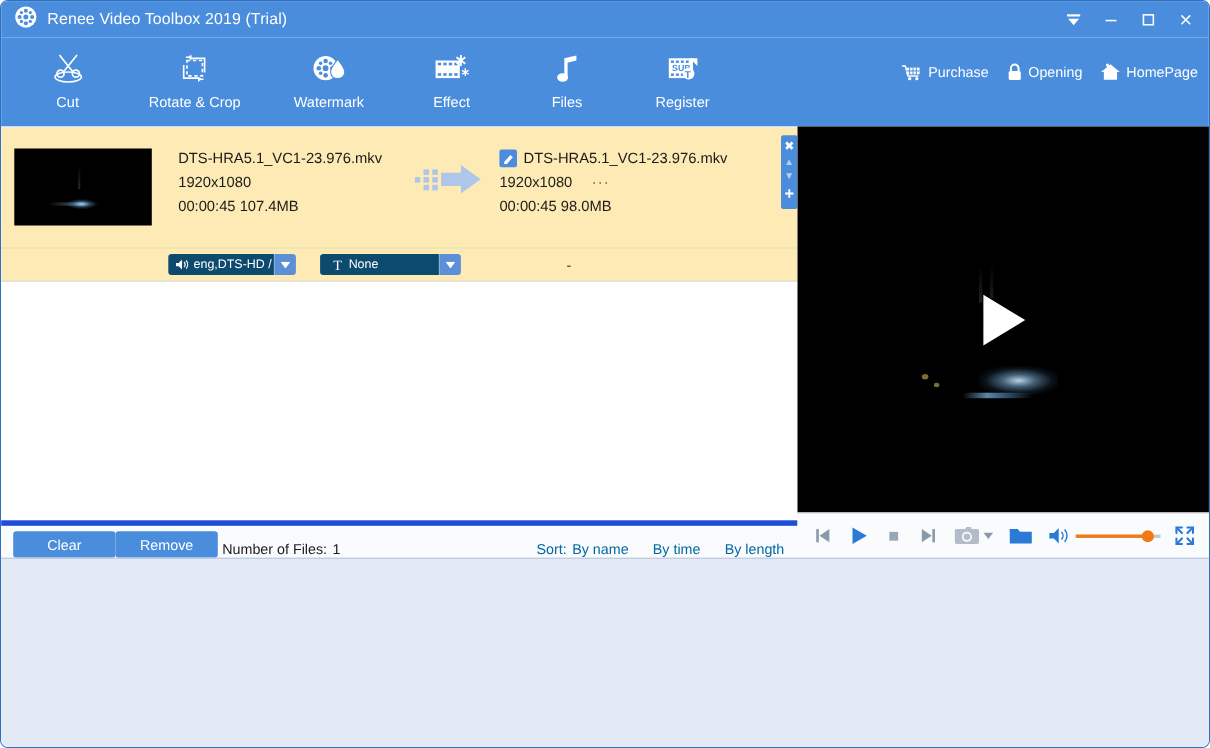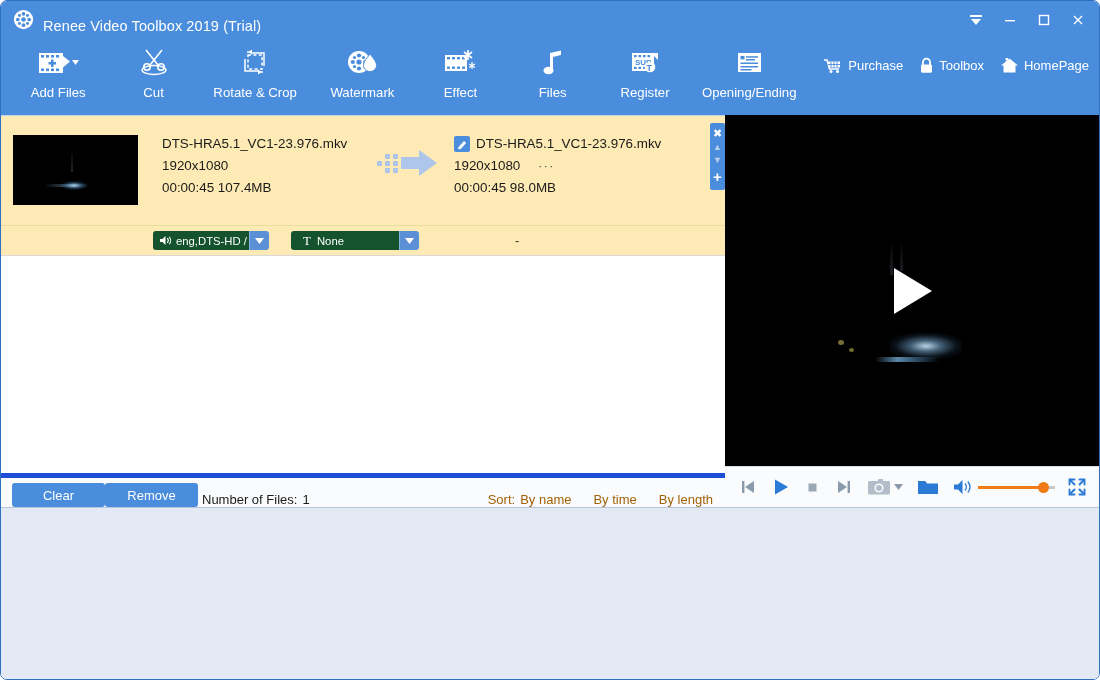--- a/index.html
+++ b/index.html
@@ -16,21 +16,21 @@
     border: 1px solid #2f6fc0;
     border-radius: 7px;
     overflow: hidden;
   }
 
   
   .titlebar {
     height: 33px;
     background: #4a8ddc;
     display: flex;
-    align-items: flex-end;
+    align-items: center;
     padding: 0 4px 0 12px;
     position: relative;
   }
   .app-logo { width: 21px; height: 21px; flex: 0 0 auto; }
   .app-title {
     color: #ffffff;
     font-size: 14.5px;
     margin-left: 9px;
     letter-spacing: .1px;
     white-space: nowrap;
@@ -152,21 +152,21 @@
 
   
   .file-row2 {
     height: 30px; background: #fdeab4;
     display: flex; align-items: center;
     padding-left: 152px;
     border-bottom: 1px solid #d8d8d8;
   }
   .pill {
     height: 19px; display: inline-flex; align-items: center;
-    background: #14532d; color: #fff; border-radius: 3px 0 0 3px;
+    background: #0c4a6e; color: #fff; border-radius: 3px 0 0 3px;
     font-size: 11.3px; padding: 0 5px 0 6px;
     max-width: 96px; overflow: hidden; white-space: nowrap;
   }
   .pill-drop {
     height: 19px; width: 20px; background: #5b8fd6;
     border-left: 1px solid #87b0e6; border-radius: 0 3px 3px 0;
     display: inline-flex; align-items: center; justify-content: center;
     color: #fff;
   }
   .pill-group { display: flex; align-items: center; }
@@ -195,21 +195,21 @@
   .bluebtn {
     background: #4a8ddc; color: #fff; border: none;
     border-radius: 3px; font-size: 13px;
     font-family: "Liberation Sans", sans-serif;
     height: 24px; cursor: pointer;
   }
   .btn-clear { width: 93px; }
   .btn-remove { width: 93px; margin-left: 0; }
   .numfiles { font-size: 13px; color: #1b1b1b; margin-left: 4px; }
   .sortgrp { margin-left: auto; display: flex; align-items: center; padding-right: 12px; }
-  .sortgrp span { font-size: 13px; color: #a16207; margin-left: 22px; }
+  .sortgrp span { font-size: 13px; color: #0369a1; margin-left: 22px; }
   .sortgrp span.lbl { margin-left: 0; }
   .sortgrp span.opt { cursor: pointer; }
 
   
   .preview {
     position: absolute; left: 724px; top: 114px;
     width: 376px; height: 351px;
     background: #000000;
     overflow: hidden;
   }
@@ -325,41 +325,20 @@
       <div class="win-btn">
         <svg width="14" height="14" viewBox="0 0 14 14">
             <path d="M3 3 L11 11 M11 3 L3 11" stroke="#fff" stroke-width="1.4"></path>
           </svg>
       </div>
     </div>
   </div>
 
   <div class="toolbar">
 
-    <div class="tool tool-addfiles">
-      <div class="ticon">
-        <svg width="42" height="30" viewBox="0 0 42 30">
-          <rect x="2" y="5" width="24" height="20" fill="#fff"></rect>
-          <g fill="#4a8ddc">
-            <rect x="4" y="7" width="3" height="2.6"></rect>
-              <rect x="9" y="7" width="3" height="2.6"></rect>
-            <rect x="14" y="7" width="3" height="2.6"></rect>
-              <rect x="19" y="7" width="3" height="2.6"></rect>
-            <rect x="4" y="20.5" width="3" height="2.6"></rect>
-              <rect x="9" y="20.5" width="3" height="2.6"></rect>
-            <rect x="14" y="20.5" width="3" height="2.6"></rect>
-              <rect x="19" y="20.5" width="3" height="2.6"></rect>
-          </g>
-          <path d="M14 11.5 L16.5 11.5 L16.5 14 L19 14 L19 16.5 L16.5 16.5 L16.5 19 L14 19 L14 16.5 L11.5 16.5 L11.5 14 L14 14 Z" fill="#4a8ddc"></path>
-          <path d="M26 8 L33 13.5 L26 19.5 Z" fill="#fff"></path>
-          <path d="M35 12 L42 12 L38.5 17 Z" fill="#fff"></path>
-        </svg>
-      </div>
-      <div class="tlabel">Add Files</div>
-    </div>
 
     <div class="tool">
       <div class="ticon">
         <svg width="32" height="30" viewBox="0 0 32 30">
           <path d="M8 2 L20 17 M24 2 L12 17" stroke="#fff" stroke-width="1.6" fill="none"></path>
           <circle cx="9" cy="19" r="3.2" fill="none" stroke="#fff" stroke-width="1.6"></circle>
           <circle cx="23" cy="19" r="3.2" fill="none" stroke="#fff" stroke-width="1.6"></circle>
           <ellipse cx="16" cy="22" rx="12" ry="4.5" fill="none" stroke="#fff" stroke-width="1.4"></ellipse>
         </svg>
       </div>
@@ -446,36 +425,20 @@
           </g>
           <text x="6" y="16.5" font-size="8" font-weight="bold" fill="#4a8ddc" font-family="Liberation Sans, sans-serif">SUB</text>
           <path d="M22 5 L29 5 L29 12 Z" fill="#fff"></path>
           <circle cx="21" cy="19" r="5.3" fill="#fff"></circle>
           <text x="17.4" y="22.6" font-size="9" font-weight="bold" fill="#4a8ddc" font-family="Liberation Sans, sans-serif">T</text>
         </svg>
       </div>
       <div class="tlabel">Register</div>
     </div>
 
-    <div class="tool tool-opening">
-      <div class="ticon">
-        <svg width="32" height="30" viewBox="0 0 32 30">
-          <rect x="5" y="5" width="23" height="19" fill="#fff"></rect>
-          <g fill="#4a8ddc">
-            <rect x="7.5" y="8" width="4" height="3.4"></rect>
-            <rect x="13" y="8.2" width="12" height="1.5"></rect>
-            <rect x="13" y="11" width="9" height="1.5"></rect>
-            <rect x="7.5" y="14.5" width="17.5" height="1.5"></rect>
-            <rect x="7.5" y="18" width="17.5" height="1.5"></rect>
-            <rect x="7.5" y="21" width="11" height="1.5"></rect>
-          </g>
-        </svg>
-      </div>
-      <div class="tlabel">Opening/Ending</div>
-    </div>
 
     <div class="tool-right">
       <div class="rlink">
         <span class="ri">
           <svg width="20" height="16" viewBox="0 0 20 16">
             <path d="M1 2 L4 2 L6.5 11 L16 11" stroke="#fff" stroke-width="1.4" fill="none"></path>
             <rect x="5" y="3.5" width="12" height="6" fill="#fff"></rect>
             <g stroke="#4a8ddc" stroke-width=".9">
                 <path d="M8 3.5 L8 9.5 M11 3.5 L11 9.5 M14 3.5 L14 9.5 M5 6.5 L17 6.5"></path>
               </g>
@@ -485,21 +448,21 @@
         </span>
         <span>Purchase</span>
       </div>
       <div class="rlink">
         <span class="ri">
           <svg width="15" height="17" viewBox="0 0 15 17">
             <path d="M4 8 L4 5.2 A3.5 3.5 0 0 1 11 5.2 L11 8" fill="none" stroke="#fff" stroke-width="1.8"></path>
             <rect x="2" y="7.5" width="11" height="8.2" rx="1.4" fill="#fff"></rect>
           </svg>
         </span>
-        <span>Toolbox</span>
+        <span>Opening</span>
       </div>
       <div class="rlink">
         <span class="ri">
           <svg width="19" height="17" viewBox="0 0 19 17">
             <path d="M9.5 1.5 L18 8.5 L15.5 8.5 L15.5 15.5 L3.5 15.5 L3.5 8.5 L1 8.5 Z" fill="#fff"></path>
             <path d="M5.5 3 L5.5 1 L8 1 L8 4.6" fill="#fff"></path>
           </svg>
         </span>
         <span>HomePage</span>
       </div>

